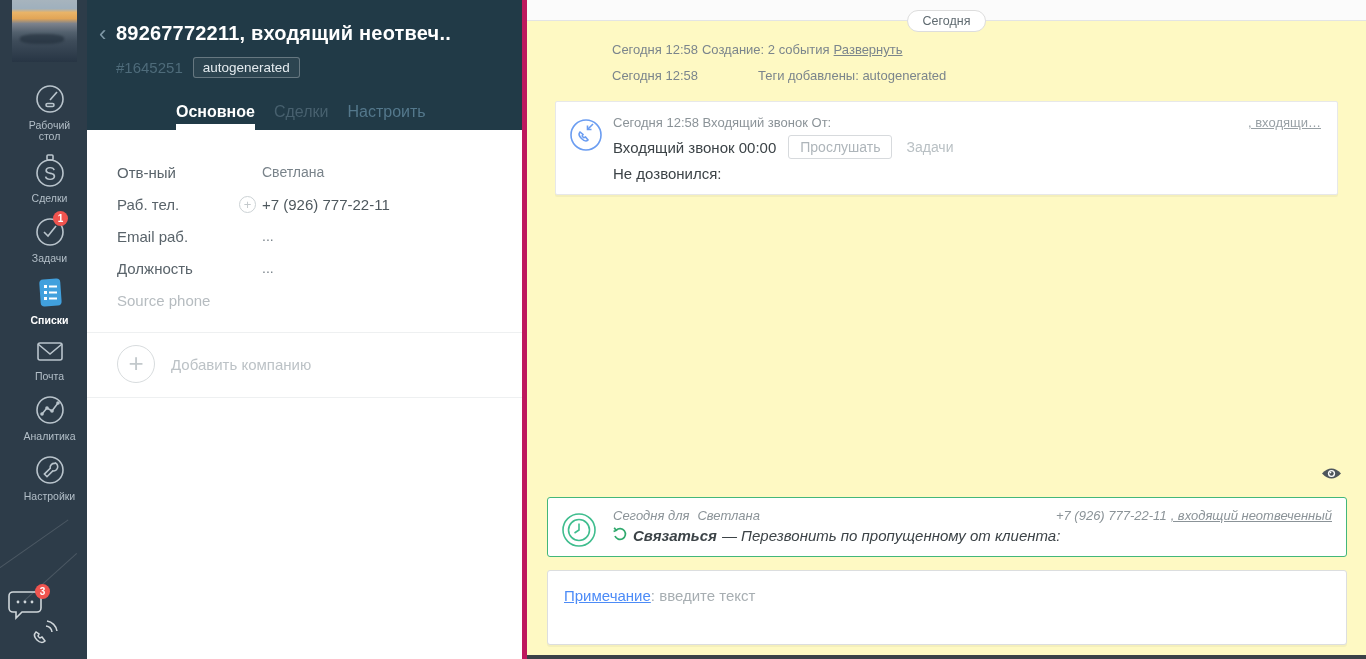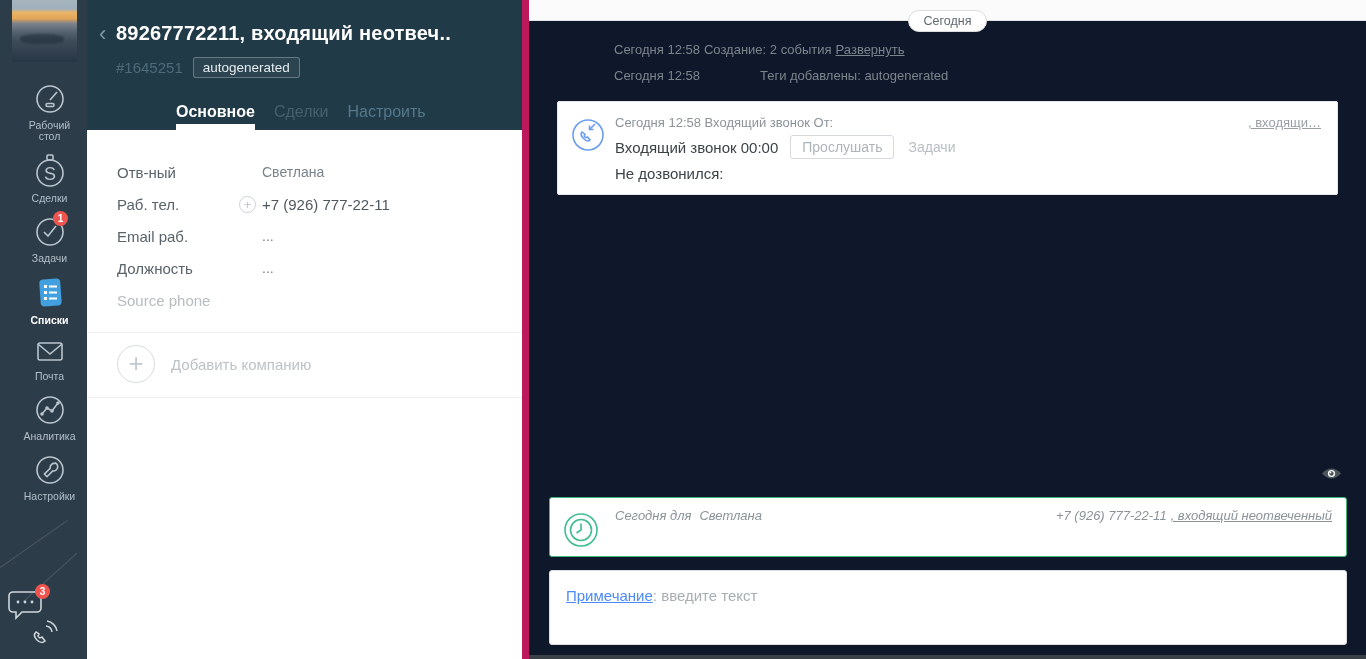--- a/index.html
+++ b/index.html
@@ -53,21 +53,21 @@
   .fvalue { font-size:14px; color:#79838a; cursor:text; }
   .fvalue.dark { color:#4e585e; font-size:15px; }
   .hdiv { border-top:1px solid #eef0f1; margin-top:16px; }
   .add-company { display:flex; align-items:center; padding:12px 0 12px 30px; cursor:pointer; }
   .add-circle { width:38px; height:38px; border:1px solid #d8dcde; border-radius:50%; color:#c3c9cc;
     font-size:26px; font-weight:300; display:flex; align-items:center; justify-content:center; flex:none; }
   .add-circle::before { content:"+"; margin-top:-2px; }
   .add-label { margin-left:16px; font-size:15px; color:#bcc2c6; }
 
   
-  .timeline { flex:1; position:relative; background:#0f172a; border-left:7px solid #be185d; }
+  .timeline { flex:1; position:relative; background:#fef9c3; border-left:5px solid #be185d; }
   .tl-top { height:21px; background:#fbfbfb; border-bottom:1px solid #e3e4e5; }
   .date-pill { position:absolute; left:50%; top:10px; transform:translateX(-50%); background:#fff;
     border:1px solid #ddd; border-radius:12px; font-size:12.5px; color:#5f6a70; padding:3px 15px; z-index:1; }
   .events { padding:16px 0 0 85px; }
   .ev-row { font-size:13px; color:#7b858c; line-height:26px; white-space:nowrap; }
   .ev-time { margin-right:4px; }
   .ev-offset { margin-left:56px; }
   .ev-link { text-decoration:underline; cursor:pointer; margin-left:4px; }
 
   .call-card { margin:12px 28px 0 28px; background:#fff; border:1px solid #e7e8e9; border-radius:2px;
@@ -332,20 +332,30 @@
           <polyline points="19,12.5 19,19 14.5,22"></polyline>
         </svg>
       </span>
       <div class="tc-line1">
         <span>Сегодня для</span>
         <span class="tc-person">Светлана</span>
         <span class="tc-spacer"></span>
         <span class="tc-phone">+7 (926) 777-22-11</span>
         <span class="tc-type-link">, входящий неотвеченный</span>
       </div>
+      <div class="tc-line2">
+        <span class="redo-icon">
+          <svg width="14" height="14" viewBox="0 0 14 14" fill="none" stroke="#2fa96d" stroke-width="1.7">
+            <path d="M3.2 3.2 a5.4 5.4 0 1 1 -1.2 5.8"></path>
+            <polyline points="1.2,0.8 3.2,3.4 0.6,4.6"></polyline>
+          </svg>
+        </span>
+        <span class="tc-action">Связаться</span>
+        <span>— Перезвонить по пропущенному от клиента:</span>
+      </div>
     </div>
 
     <div class="note-card">
       <span class="note-label">Примечание</span><span class="note-ph">: введите текст</span>
     </div>
 
     <div class="bottom-bar"></div>
   </div>
 </div>
 

